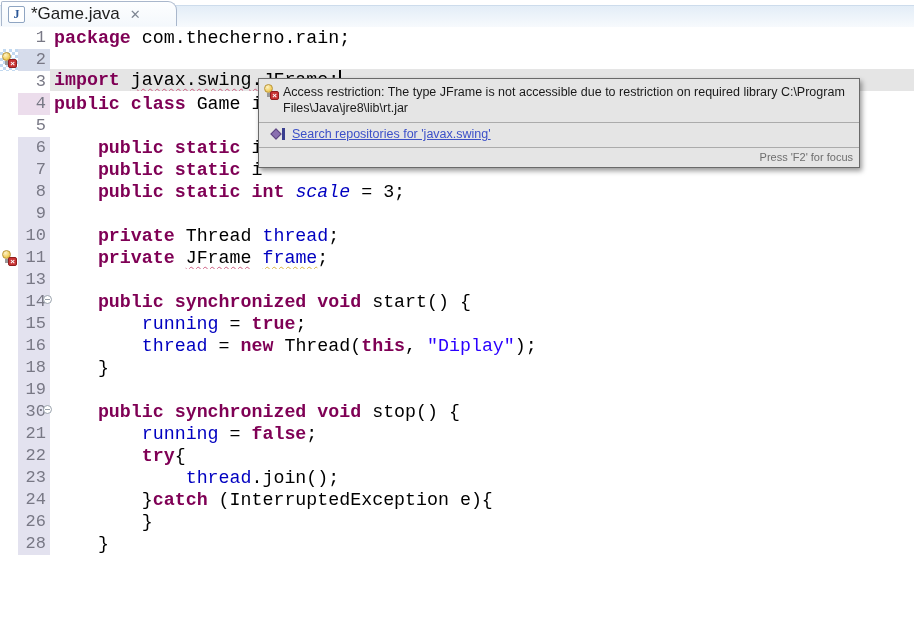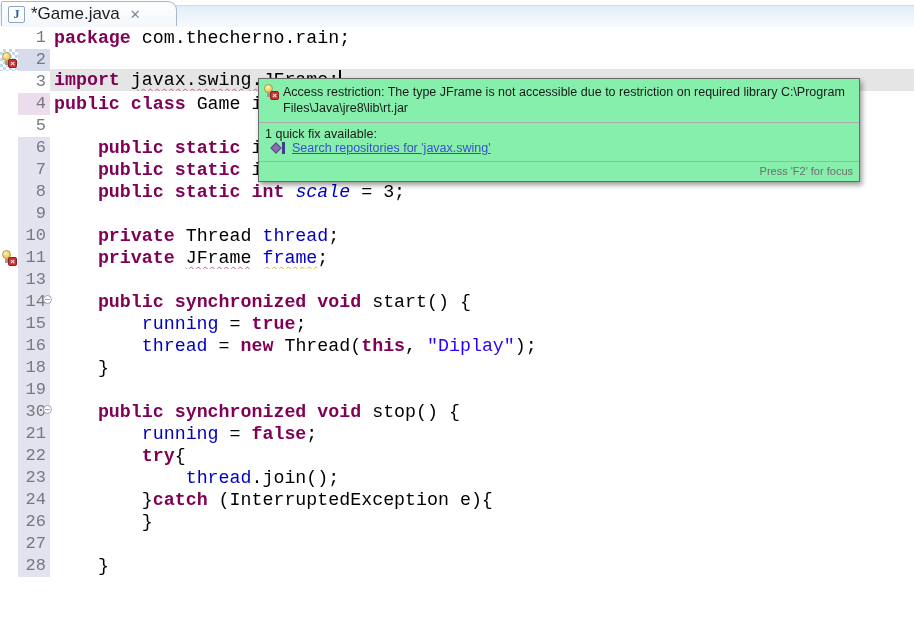--- a/index.html
+++ b/index.html
@@ -45,21 +45,21 @@
   .bulb{position:absolute;left:1px;top:3px;width:16px;height:16px;}
   .bulb .glass{position:absolute;left:1px;top:0;width:9px;height:9px;border-radius:50%;
     background:radial-gradient(circle at 35% 30%,#fdf3c9,#f2cf5e 60%,#d8a92f);border:1px solid #b8943a;box-sizing:border-box;}
   .bulb .base{position:absolute;left:4px;top:9px;width:4px;height:4px;background:#9a9a9a;}
   .bulb .badge{position:absolute;right:0;bottom:0;width:9px;height:9px;background:#c93434;
     border:1px solid #8e1f1f;border-radius:2px;box-sizing:border-box;color:#fff;font-family:"Liberation Sans",sans-serif;
     font-size:8px;font-weight:bold;line-height:7px;text-align:center;}
   .bulb .badge::after{content:"\00d7";}
   .checker{background:conic-gradient(#c2d9f0 25%,#fff 0 50%,#c2d9f0 0 75%,#fff 0);background-size:6px 6px;}
   
-  .tooltip{position:absolute;left:258px;top:78px;width:600px;background:#86efac;
+  .tooltip{position:absolute;left:258px;top:78px;width:600px;background:#e5e5e5;
     border:1px solid #6a6a6a;box-shadow:2px 3px 5px rgba(0,0,0,.4);z-index:5;
     font-family:"Liberation Sans",sans-serif;font-size:12.5px;color:#1a1a1a;}
   .tt-msg{position:relative;padding:6px 6px 6px 24px;line-height:15.5px;border-bottom:1px solid #ababab;}
   .tt-msg .bulb{left:4px;top:5px;}
   .tt-fix{padding:4px 6px 6px 6px;border-bottom:1px solid #ababab;}
   .tt-link-row{padding-left:7px;display:flex;align-items:center;}
   .diamond{width:8px;height:8px;background:#8a6fb0;border:1px solid #5c4580;transform:rotate(45deg);
     display:inline-block;box-sizing:border-box;margin-right:2px;}
   .bluebar{width:3px;height:12px;background:#3a3f8f;display:inline-block;margin-right:7px;}
   .tt-link{color:#3c50c8;text-decoration:underline;cursor:pointer;}
@@ -203,43 +203,37 @@
         <div class="ncell bg-lav">24</div>
         <div class="ccell"><span class="s-pl">		}</span><span class="s-kw">catch</span><span class="s-pl"> (InterruptedException e){</span></div>
       </div>
       <div class="row">
         <div class="mcell"></div>
         <div class="ncell bg-lav">26</div>
         <div class="ccell"><span class="s-pl">		}</span></div>
       </div>
       <div class="row">
         <div class="mcell"></div>
-        <div class="ncell bg-lav">27</div>
-        <div class="ccell"></div>
-      </div>
-      <div class="row">
-        <div class="mcell"></div>
         <div class="ncell bg-lav">28</div>
         <div class="ccell"><span class="s-pl">	}</span></div>
       </div>
     </div>
 </div>
 
 <div class="tooltip">
   <div class="tt-msg">
     <span class="bulb">
       <span class="glass"></span>
         <span class="base"></span>
         <span class="badge"></span>
     </span>
     <div>Access restriction: The type JFrame is not accessible due to restriction on required library C:\Program</div>
     <div>Files\Java\jre8\lib\rt.jar</div>
   </div>
   <div class="tt-fix">
-    <div>1 quick fix available:</div>
     <div class="tt-link-row">
       <span class="diamond"></span>
       <span class="bluebar"></span>
       <span class="tt-link">Search repositories for 'javax.swing'</span>
     </div>
   </div>
   <div class="tt-footer">Press 'F2' for focus</div>
 </div>
 
 </body></html>

